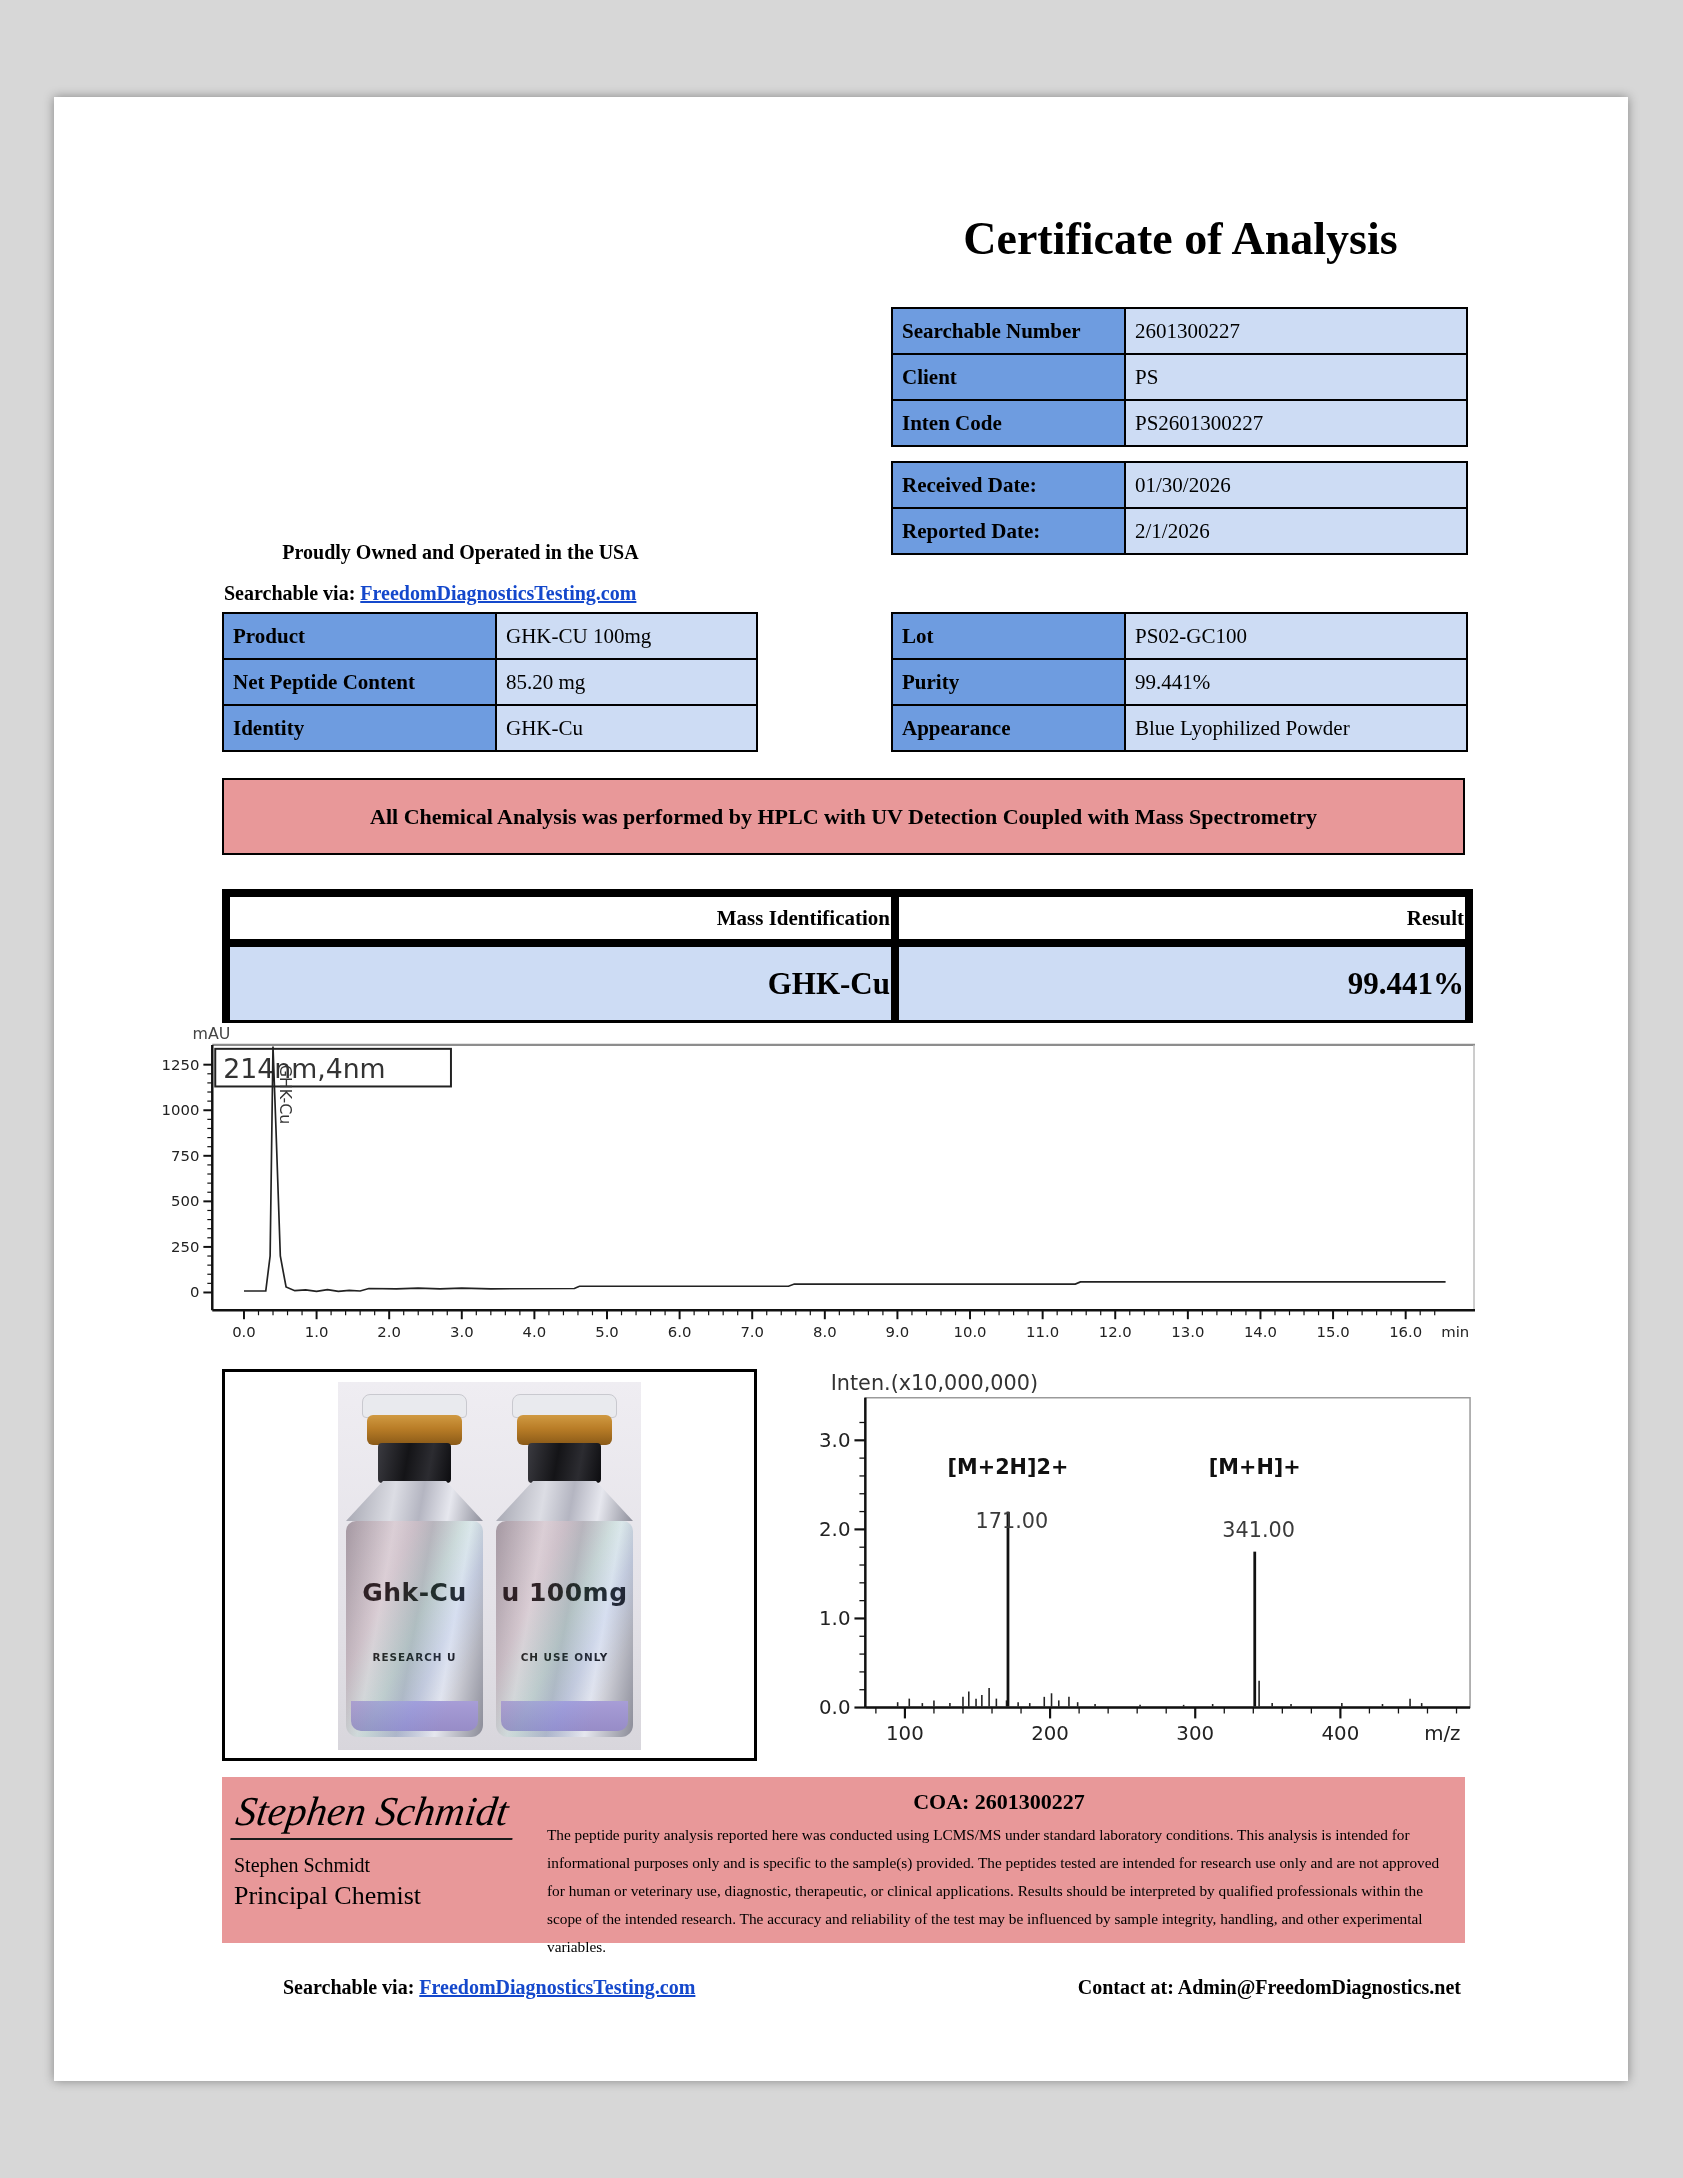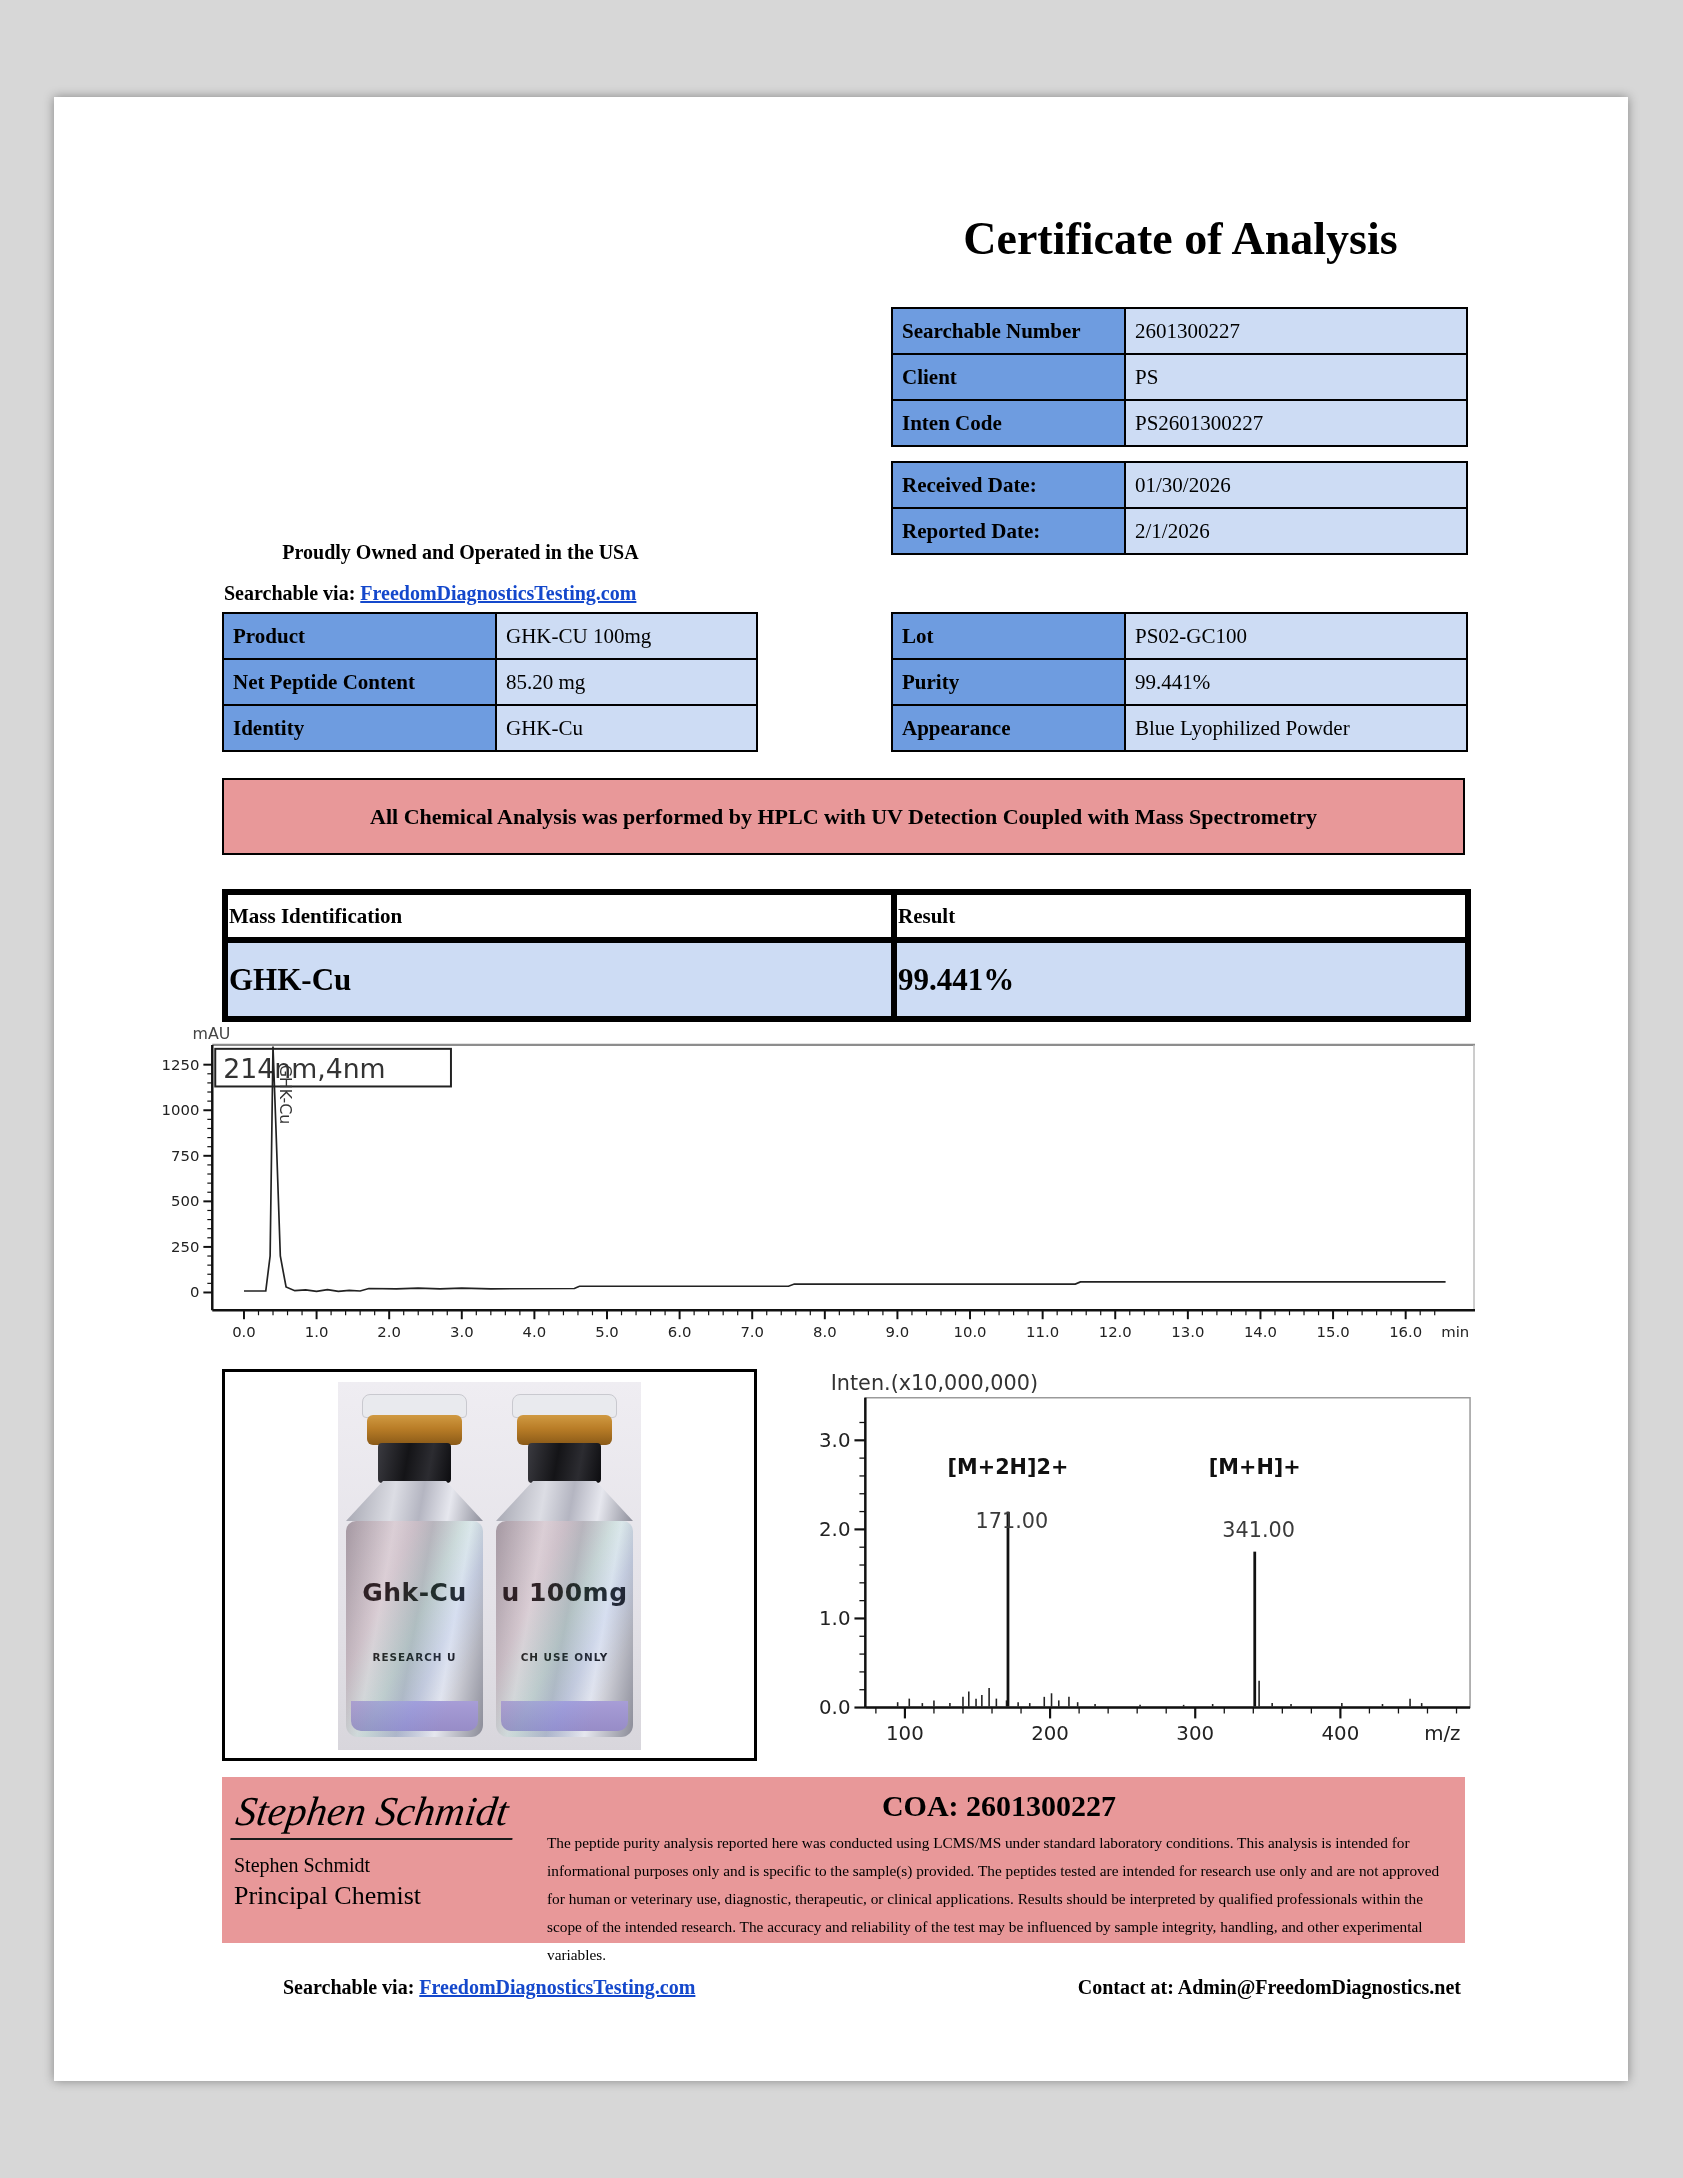--- a/index.html
+++ b/index.html
@@ -41,21 +41,21 @@
 
   
   .banner{
     left:168px;top:681px;width:1243px;height:77px;background:var(--banner-pink);
     border:2px solid #000;display:flex;align-items:center;justify-content:center;
     font-weight:bold;font-size:22px;text-align:center;box-sizing:border-box;
   }
 
   
   table.mass{position:absolute;left:168px;top:792px;border-collapse:collapse;table-layout:fixed;}
-  table.mass td{border:6px solid #000000;text-align:left;overflow:hidden;}
+  table.mass td{border:8px solid #000000;text-align:right;overflow:hidden;}
   table.mass td.h{background:#fff;font-weight:bold;font-size:21px;height:40px;}
   table.mass td.d{background:var(--blue-light);font-weight:bold;font-size:31px;height:71px;}
 
   
   .chart{background:#fff;}
 
   
   .vial-box{left:168px;top:1272px;width:535px;height:392px;border:3px solid #000;background:#fff;box-sizing:border-box;}
   .photo{position:absolute;left:113px;top:10px;width:303px;height:368px;
     background:linear-gradient(180deg,#efedf2 0%,#e4e2e8 60%,#d8d6dc 100%);}
@@ -82,21 +82,21 @@
 
   
   .sig-block{left:168px;top:1680px;width:1243px;height:166px;background:var(--banner-pink);
     display:flex;box-sizing:border-box;padding:10px 14px 8px 12px;}
   .sig-left{width:297px;flex:none;}
   .sig-script{display:inline-block;font-style:italic;font-size:41px;transform:skewX(-8deg);
     border-bottom:2px solid #1a1a1a;padding:0 8px 3px 2px;white-space:nowrap;}
   .sig-name{font-size:20px;margin-top:14px;}
   .sig-role{font-size:26px;margin-top:4px;}
   .sig-right{flex:1;padding-left:16px;}
-  .coa-line{text-align:center;font-weight:bold;font-size:30px;margin-top:2px;}
+  .coa-line{text-align:center;font-weight:bold;font-size:22px;margin-top:2px;}
   .disclaimer{font-size:15.3px;line-height:28px;margin-top:6px;text-align:left;}
 
   
   .footer{left:168px;top:1879px;width:1243px;display:flex;justify-content:space-between;
     padding:0 4px 0 61px;box-sizing:border-box;font-size:20px;font-weight:bold;}
 </style>
 </head>
 <body>
 
 <div class="sheet">

